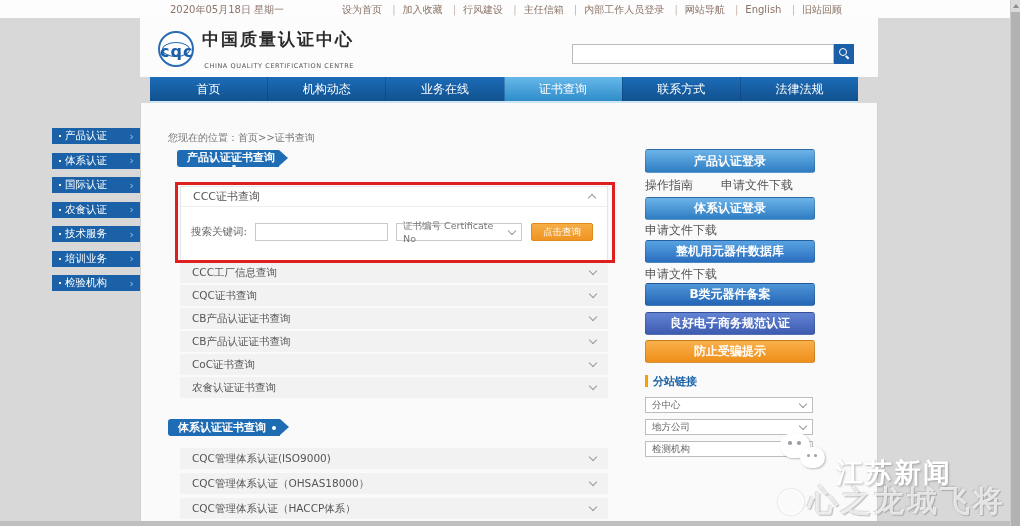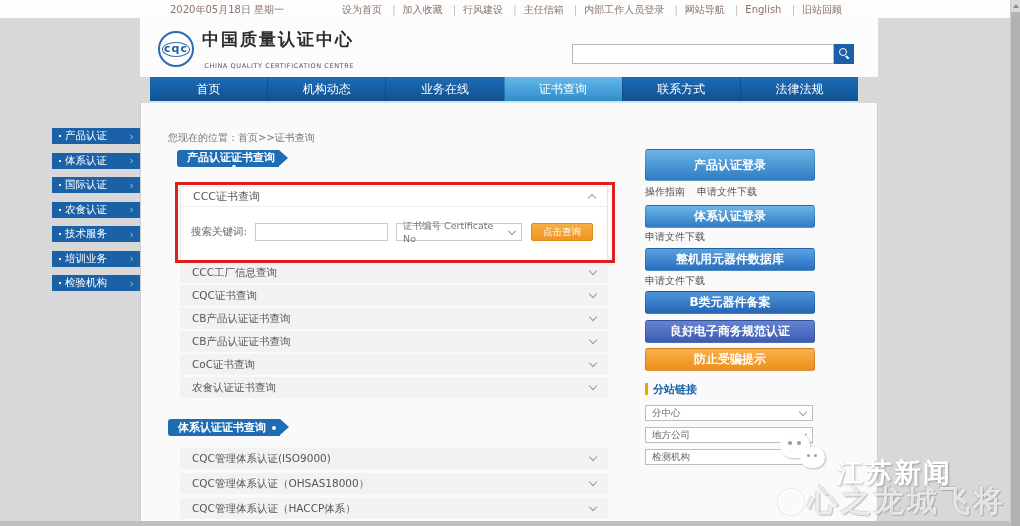--- a/index.html
+++ b/index.html
@@ -11,21 +11,21 @@
   .topbar .date { position:absolute; left:170px; top:3px; }
   .toplinks { position:absolute; right:168px; top:3px; white-space:nowrap; }
   .toplink { color:#8a7265; cursor:pointer; }
   .toplink + .toplink::before { content:"|"; margin:0 7px; color:#c2b5ac; }
 
   
   .headerbg { position:absolute; left:140px; top:18px; width:738px; height:59px; background:#fcfcfc; }
   .logo { position:absolute; left:158px; top:28px; display:flex; align-items:center; }
   .logo-mark { position:relative; width:36px; height:36px; border:2px solid #2a6db5; border-radius:50%; display:inline-block; background:#fff; }
   .logo-mark::before { content:""; position:absolute; left:2px; top:9px; width:26px; height:13px; border:1.5px solid #2a6db5; border-radius:50%; }
-  .logo-mark i { position:absolute; left:0; right:0; top:9px; text-align:center; font-style:normal; font-weight:bold; font-size:11px; color:#1a5fa8; letter-spacing:1px; }
+  .logo-mark i { position:absolute; left:0; right:0; top:9px; text-align:center; font-style:normal; font-weight:bold; font-size:16px; color:#1a5fa8; letter-spacing:1px; }
   .logo-text { margin-left:8px; display:flex; flex-direction:column;align-items:flex-end; }
   .logo-text b { font-size:17px; color:#2b2b2b; letter-spacing:2px; }
   .logo-text small { font-size:6.5px; color:#555; letter-spacing:0.6px; margin-top:11px; }
   .search-input { position:absolute; left:572px; top:44px; width:262px; height:20px; border:1px solid #b9b9b9; background:#fff; font-size:11px; padding:0 5px; outline:none; }
   .search-btn { position:absolute; left:834px; top:44px; width:20px; height:20px; background:#1b5fa8; border:none; cursor:pointer; }
   .mag { position:relative; width:11px; height:11px; display:inline-block; }
   .mag::before { content:""; position:absolute; left:0; top:0; width:6px; height:6px; border:1.5px solid #fff; border-radius:50%; }
   .mag::after { content:""; position:absolute; left:7.5px; top:7.5px; width:4px; height:1.6px; background:#fff; transform:rotate(45deg); transform-origin:left center; }
 
   
@@ -64,27 +64,27 @@
   .acc-system { top:448px; }
   .acc-row { position:relative; height:21px; margin-bottom:2px; background:#f2f2f2; display:flex; align-items:center; padding:0 12px; font-size:10.5px; color:#555; cursor:pointer; }
   .acc-system .acc-row { margin-bottom:4px; }
   .acc-row .chev { position:absolute; right:12px; }
   .chev { width:6px; height:6px; border-right:1.5px solid #999; border-bottom:1.5px solid #999; display:inline-block; transform:rotate(45deg); margin-top:-3px; }
   .chev-up { transform:rotate(-135deg); margin-top:3px; }
 
   
   .rightpanel { position:absolute; left:645px; top:149px; width:170px; }
   .rbtn { width:170px; height:23px; border-radius:3px; color:#fff; font-size:12px; font-weight:bold; display:flex; align-items:center; justify-content:center; cursor:pointer; border:1px solid rgba(0,0,0,0.15); }
-  .rbtn-light { height:32px; background:linear-gradient(#6cb4e8,#2e7cc3); margin-bottom:4px; }
+  .rbtn-light { height:24px; background:linear-gradient(#6cb4e8,#2e7cc3); margin-bottom:4px; }
   .rbtn-light2 { background:linear-gradient(#6cb4e8,#2e7cc3); margin-bottom:2px; }
   .rbtn-blue { background:linear-gradient(#58a2e0,#2a6ec0); margin-bottom:3px; }
   .rbtn-deep { background:linear-gradient(#4e96d8,#2565b5); margin-bottom:6px; }
   .rbtn-indigo { background:linear-gradient(#6383d4,#3d5cb0); margin-bottom:5px; }
   .rbtn-orange { background:linear-gradient(#f8b04a,#ef8f1a); margin-bottom:11px; }
-  .rlinks { font-size:10px; color:#555; height:12px; margin-bottom:8px; display:flex; gap:12px; }
+  .rlinks { font-size:12px; color:#555; height:12px; margin-bottom:8px; display:flex; gap:28px; }
   .rlinks.single { margin-bottom:6px; }
   .rlinks.single2 { margin-bottom:5px; }
   .rlink { cursor:pointer; }
   .rtitle { position:relative; height:14px; font-size:11px; font-weight:bold; color:#1a62a8; padding-left:8px; margin-bottom:9px; display:flex; align-items:center; }
   .rtitle::before { content:""; position:absolute; left:0; top:1px; width:3px; height:12px; background:#f5a100; }
   .rselect { width:168px; height:16px; background:#fff; border:1px solid #bdbdbd; margin-bottom:6px; display:flex; align-items:center; justify-content:space-between; padding:0 6px; font-size:9.5px; color:#666; cursor:pointer; }
 
   
   .redbox { position:absolute; left:175px; top:182px; width:440px; height:81px; border:3px solid #dd1f1f; z-index:6; pointer-events:none; }
 

